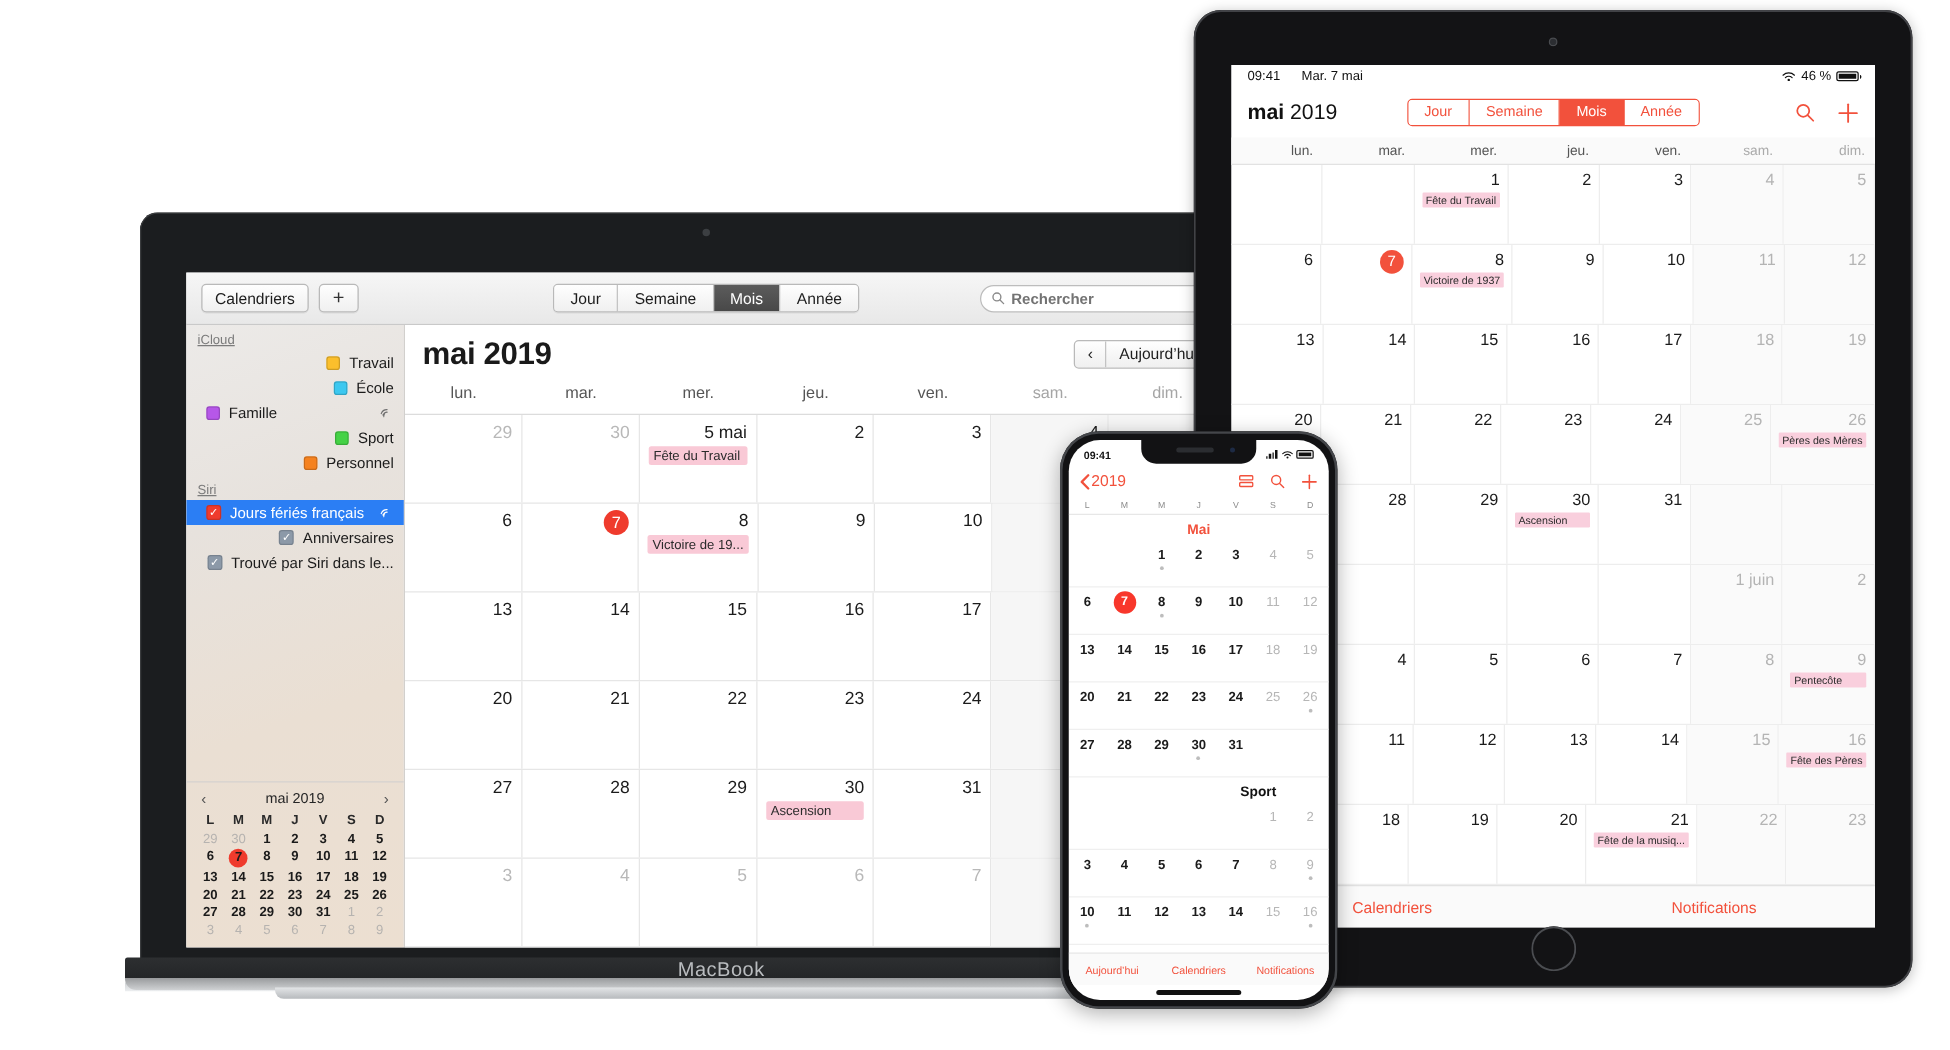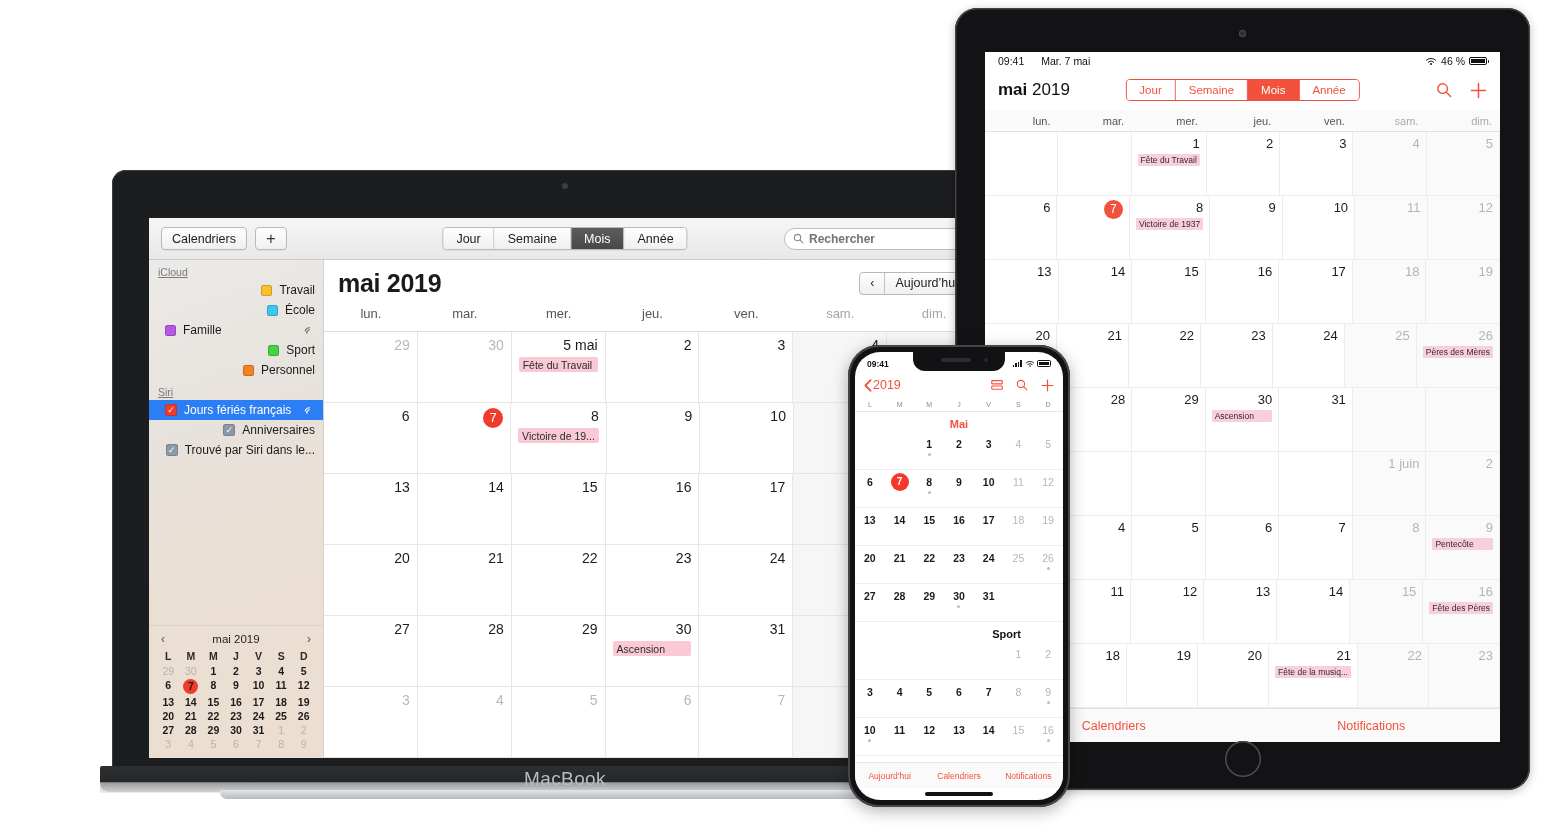--- a/index.html
+++ b/index.html
@@ -25,22 +25,22 @@
   .mb-screen {
     position: absolute; left: 37px; top: 48px; width: 832px; height: 540px;
     background: #ffffff; overflow: hidden;
   }
   .mb-base {
     position: absolute; left: 0; top: 596px; width: 930px; height: 26px;
     background: linear-gradient(180deg,#2d2f31 0%, #242628 62%, #9a9c9e 64%, #cfd1d3 100%);
     border-radius: 2px 2px 9px 9px;
   }
   .mb-label {
-    position: absolute; left: 0; top: 598px; width: 930px; text-align: center;
-    color: #b9bcbf; font-size: 19px; letter-spacing: .4px;
+    position: absolute; left: 12px; top: 598px; width: 930px; text-align: center;
+    color: #b9bcbf; font-size: 16px; letter-spacing: .4px;
   }
   .mb-foot {
     position: absolute; left: 120px; top: 620px; width: 690px; height: 9px;
     background: linear-gradient(180deg,#e3e5e7,#b7babd);
     border-radius: 0 0 7px 7px;
   }
   .mb-shadowbar {
     position: absolute; left: 0; top: 616px; width: 930px; height: 7px;
     background: linear-gradient(180deg,#cfd2d4,#eceef0);
   }

